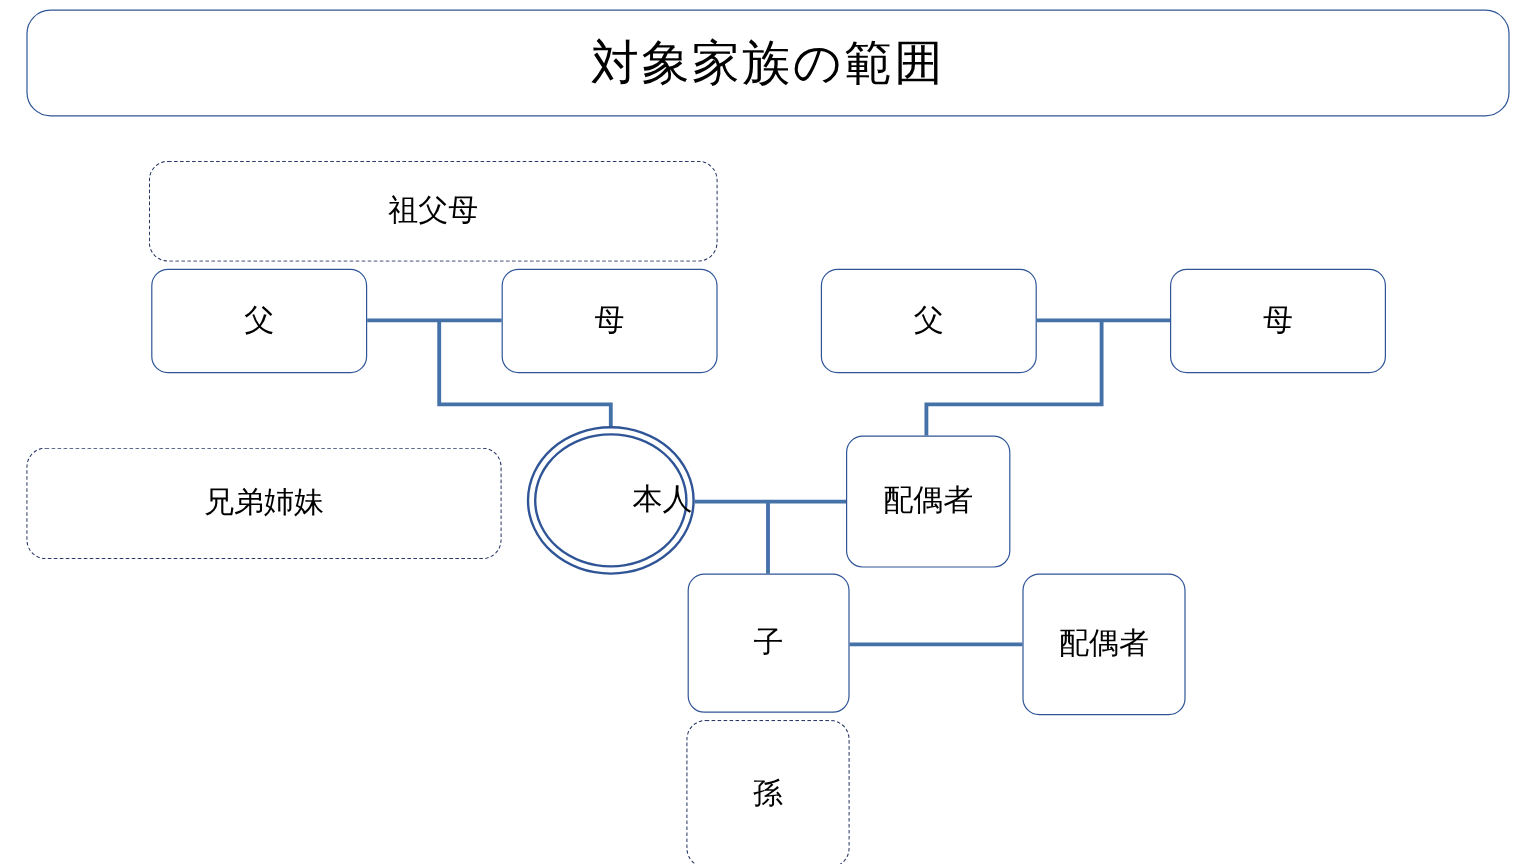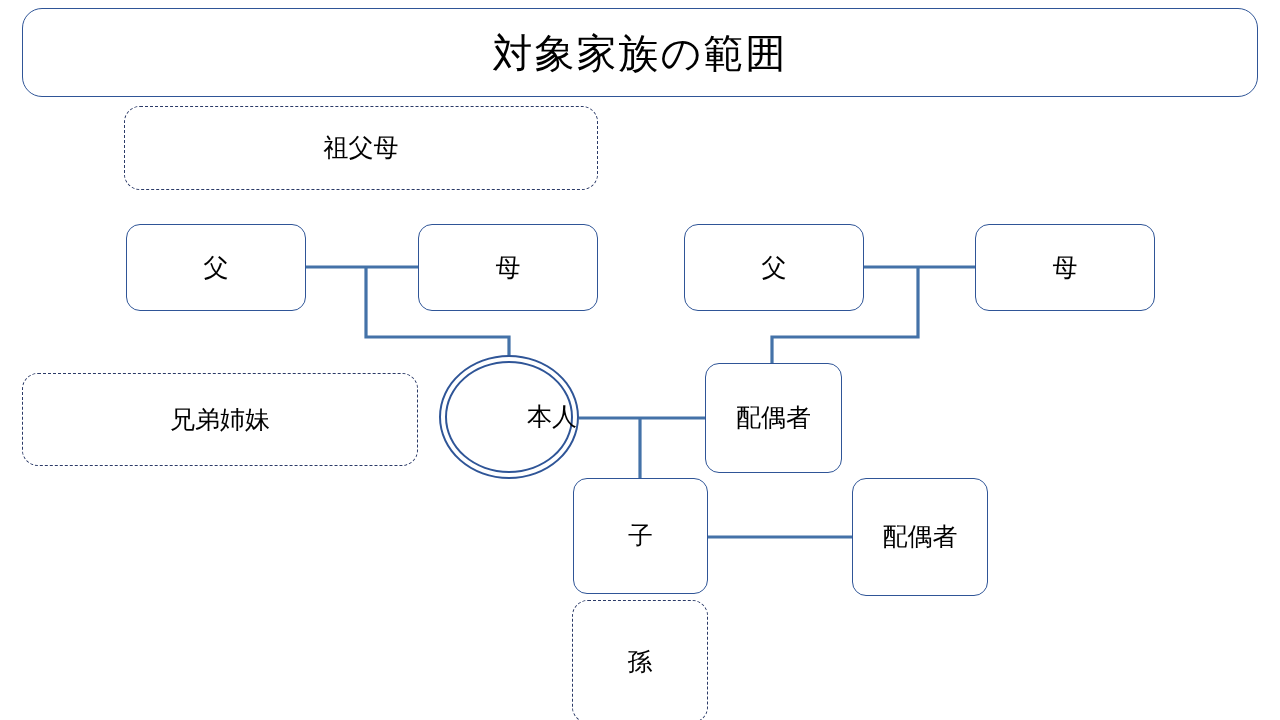--- a/index.html
+++ b/index.html
@@ -111,21 +111,21 @@
       <path d="M 640 418 L 640 478"></path>
 
       <path d="M 708 537 L 852 537"></path>
     </g>
   </svg>
 
   <div class="node title-box">
     <span class="lbl">対象家族の範囲</span>
   </div>
 
-  <div class="node box-dashed" style="left:124px; top:106px; width:474px; height:84px;">
+  <div class="node box-dashed" style="left:124px; top:134px; width:474px; height:84px;">
     <span class="lbl">祖父母</span>
   </div>
 
   <div class="node box-solid" style="left:126px; top:224px; width:180px; height:87px;">
     <span class="lbl">父</span>
   </div>
 
   <div class="node box-solid" style="left:418px; top:224px; width:180px; height:87px;">
     <span class="lbl">母</span>
   </div>

